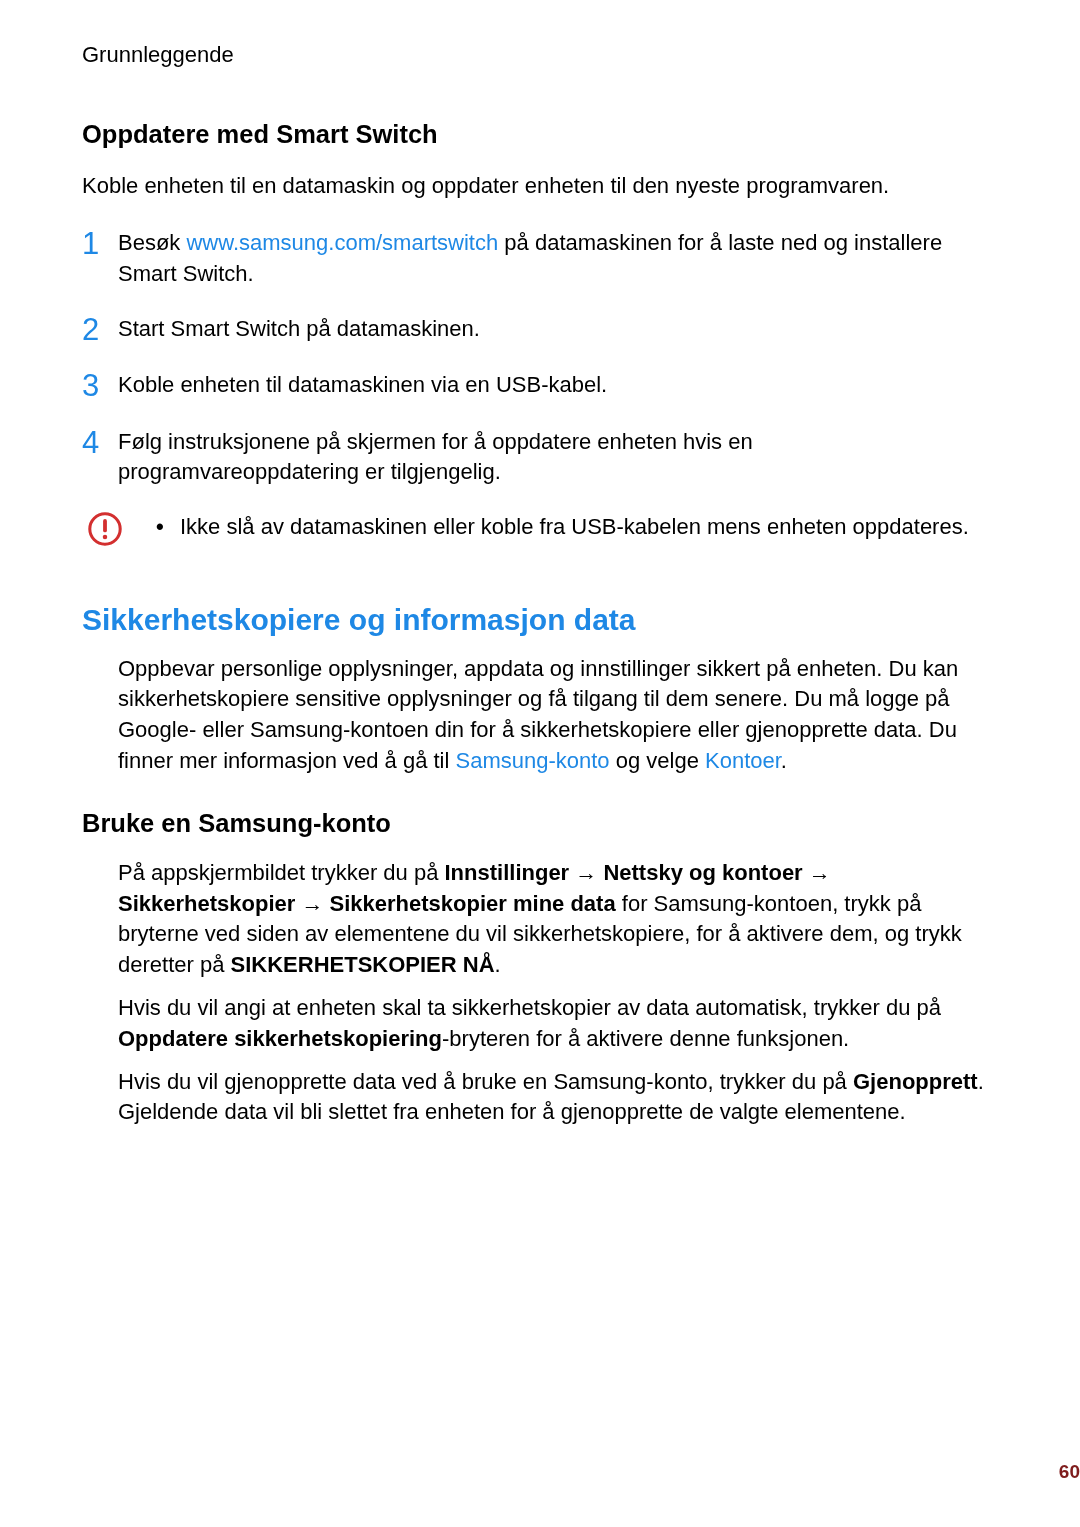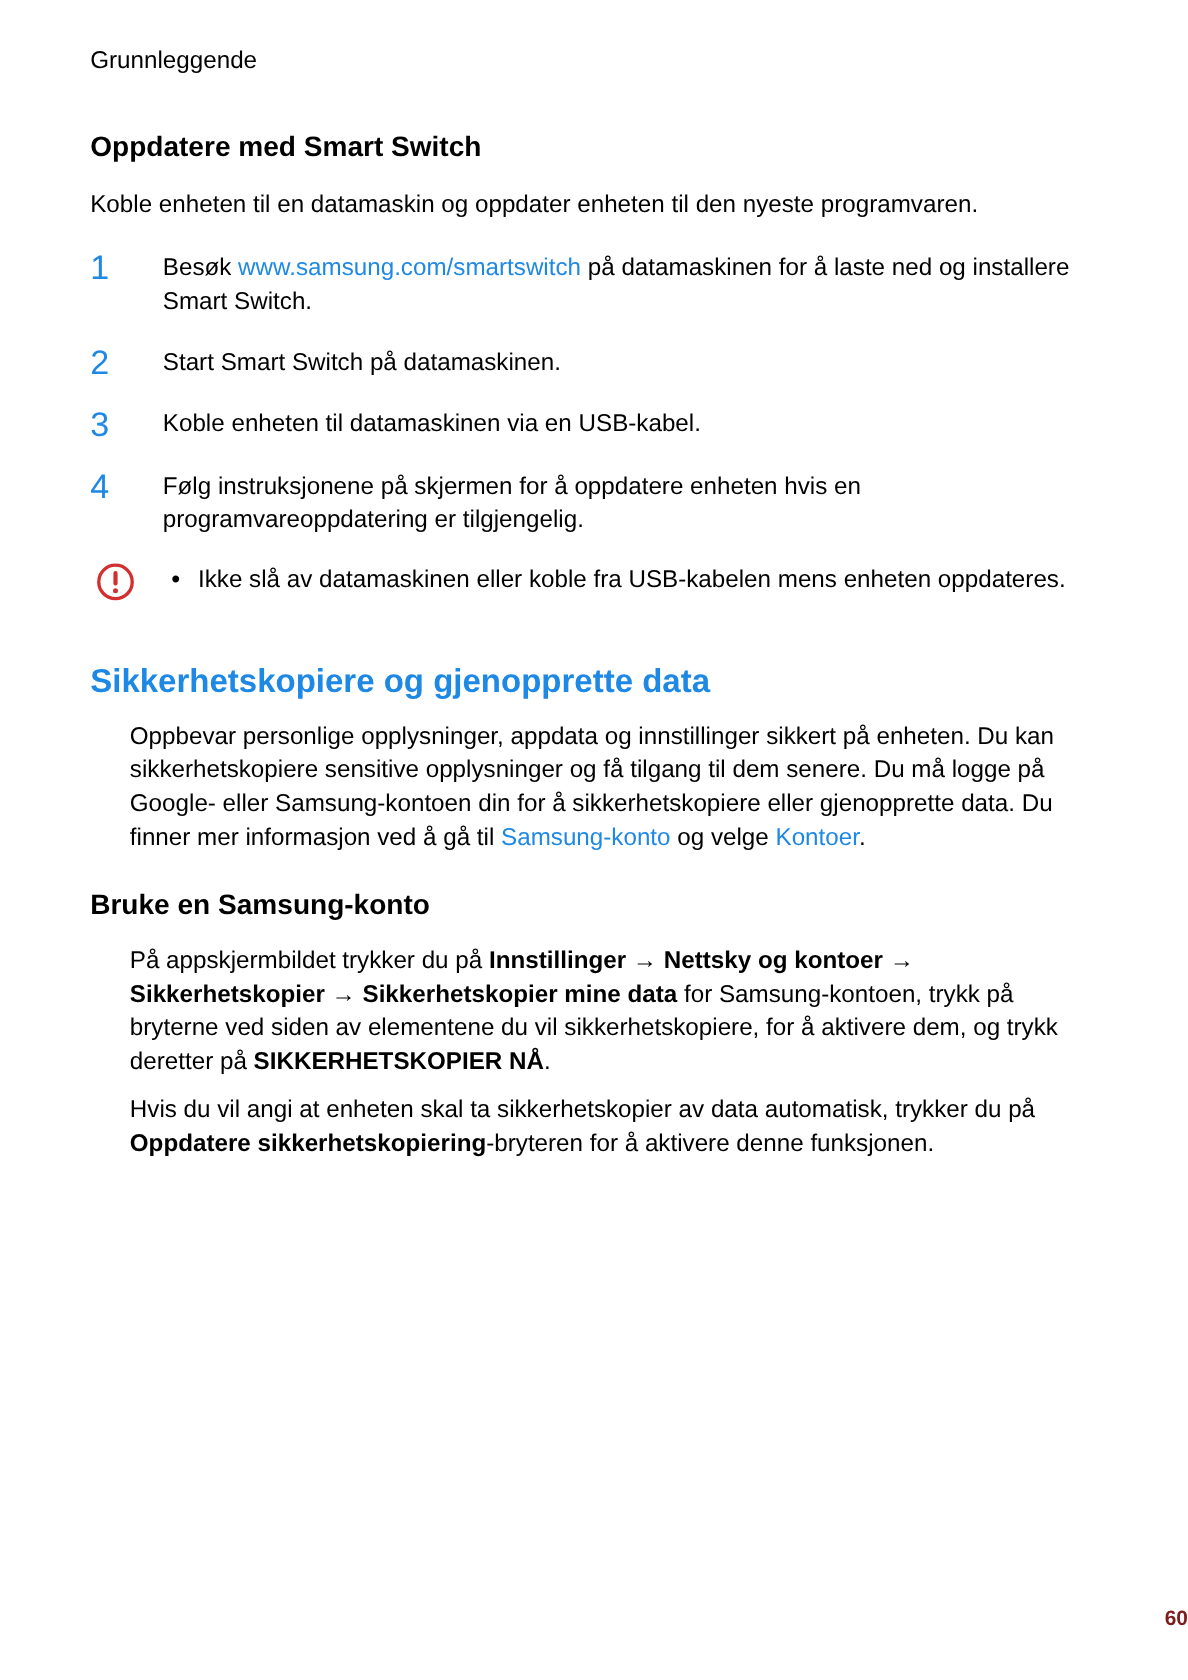--- a/index.html
+++ b/index.html
@@ -8,21 +8,21 @@
       font-family:"Segoe UI",Arial,sans-serif; color:#000;
       position:relative;
     }
     .page { padding:42px 82px 0 82px; }
     .header { color:#000000; font-size:22px; margin-bottom:50px; }
     .h3 { font-size:25.5px; font-weight:600; margin-bottom:20px; line-height:1.3; }
     .para { font-size:22px; line-height:1.4; margin-bottom:26px; }
     ol.numlist { list-style:none; padding:0; margin:0 0 6px 0; }
     ol.numlist>li { display:flex; margin-bottom:24px; line-height:1.4; font-size:22px; }
     .num { font-size:31px; color:#1e88e5; font-weight:400; width:36px; flex:none; line-height:1.05; }
-    .litext { flex:1;margin-left:30px; }
+    .litext { flex:1; }
     .link { color:#1e88e5; }
     .caution { display:flex; align-items:flex-start; margin:3px 0 52px 4px; }
     .caution-icon { flex:none; width:38px; height:38px; margin-right:30px; margin-top:-2px; }
     .caution-icon svg { width:38px; height:38px; }
     .bullets { list-style:none; padding:0; flex:1; }
     .bullets li { position:relative; padding-left:26px; font-size:22px; line-height:1.4; margin-bottom:6px; }
     .bullets li:before { content:"•"; position:absolute; left:2px; top:0; font-weight:700; }
     .h2 { color:#1e88e5; font-size:30px; font-weight:600; margin:0 0 15px 0; line-height:1.25; }
     .sec2 { margin-top:4px; margin-bottom:44px; }
     .kontoer .para { margin-bottom:12px;margin-left:36px; }
@@ -69,32 +69,35 @@
           <circle cx="20" cy="28.5" r="2.4" fill="#d32f2f"></circle>
         </svg>
       </div>
       <ul class="bullets">
         <li>Ikke slå av datamaskinen eller koble fra USB-kabelen mens enheten oppdateres.</li>
       </ul>
     </div>
   </div>
 
   <div class="sec2 kontoer">
-    <div class="h2">Sikkerhetskopiere og gjenopprette data</div>
+    <div class="h2">Sikkerhetskopiere og informasjon data</div>
     <div class="para">
       <span>Oppbevar personlige opplysninger, appdata og innstillinger sikkert på enheten. Du kan sikkerhetskopiere sensitive opplysninger og få tilgang til dem senere. Du må logge på Google- eller Samsung-kontoen din for å sikkerhetskopiere eller gjenopprette data. Du finner mer informasjon ved å gå til </span><span class="link">Samsung-konto</span><span> og velge </span><span class="link">Kontoer</span><span>.</span>
     </div>
 
     <div class="h3">Bruke en Samsung-konto</div>
 
     <div class="para">
       <span>På appskjermbildet trykker du på </span><b>Innstillinger</b><b class="arr"> → </b><b>Nettsky og kontoer</b><b class="arr"> → </b><b>Sikkerhetskopier</b><b class="arr"> → </b><b>Sikkerhetskopier mine data</b><span> for Samsung-kontoen, trykk på bryterne ved siden av elementene du vil sikkerhetskopiere, for å aktivere dem, og trykk deretter på </span><b>SIKKERHETSKOPIER NÅ</b><span>.</span>
     </div>
 
 
     <div class="para">
       <span>Hvis du vil angi at enheten skal ta sikkerhetskopier av data automatisk, trykker du på </span><b>Oppdatere sikkerhetskopiering</b><span>-bryteren for å aktivere denne funksjonen.</span>
     </div>
 
+    <div class="para">
+      <span>Hvis du vil gjenopprette data ved å bruke en Samsung-konto, trykker du på </span><b>Gjenopprett</b><span>. Gjeldende data vil bli slettet fra enheten for å gjenopprette de valgte elementene.</span>
+    </div>
   </div>
 </div>
 
 <div class="pagenum">60</div>
 
 </body></html>

